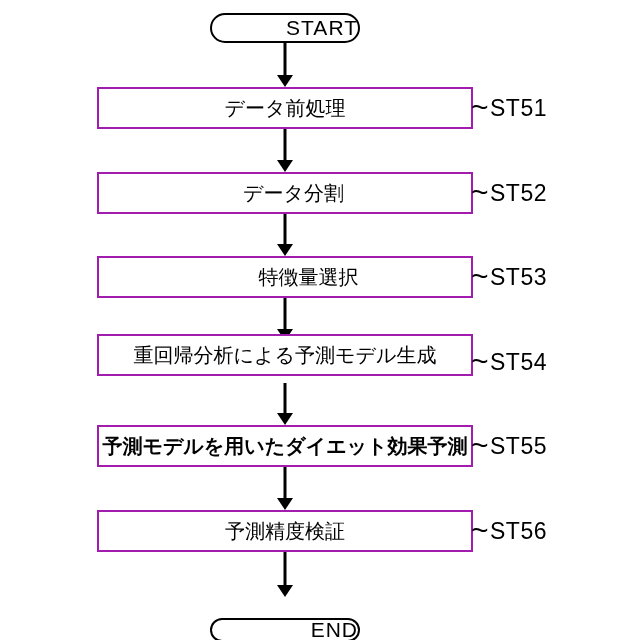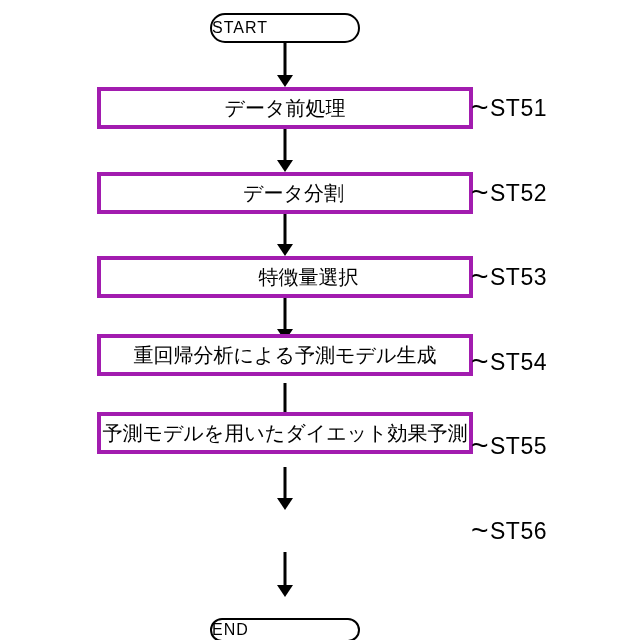--- a/index.html
+++ b/index.html
@@ -19,33 +19,33 @@
   .terminator {
     position: absolute;
     left: 210px;
     width: 150px;
     box-sizing: border-box;
     border: 2px solid #000000;
     border-radius: 16px;
     background: #ffffff;
     display: flex;
     align-items: center;
-    justify-content: flex-start;
-    font-size: 16px;
+    justify-content: flex-end;
+    font-size: 21px;
     letter-spacing: 1px;
   }
   .terminator.start { top: 13px;  height: 30px; }
   .terminator.end   { top: 618px; height: 24px; }
   .process {
     position: absolute;
     left: 97px;
     width: 376px;
     height: 42px;
     box-sizing: border-box;
-    border: 4px solid #a21caf;
+    border: 2px solid #a21caf;
     background: #ffffff;
     display: flex;
     align-items: center;
     justify-content: center;
     font-size: 20px;
     white-space: nowrap;
   }
   .arrow {
     position: absolute;
     left: 275px;
@@ -91,21 +91,21 @@
   .r1 { top: 93px;  }
   .r2 { top: 178px; }
   .r3 { top: 262px; }
   .r4 { top: 347px; }
   .r5 { top: 431px; }
   .r6 { top: 516px; }
   .b1 { top: 87px;  }
   .b2 { top: 172px; padding-left: 17px; }
   .b3 { top: 256px; padding-left: 47px; }
   .b4 { top: 334px; }
-  .b5 { top: 412px; }
+  .b5 { top: 425px; font-weight: bold; }
   .b6 { top: 510px; }
   .a1 { top: 43px;  height: 44px; }
   .a2 { top: 129px; height: 43px; }
   .a3 { top: 214px; height: 42px; }
   .a4 { top: 298px; height: 43px; }
   .a5 { top: 383px; height: 42px; }
   .a6 { top: 467px; height: 43px; }
   .a7 { top: 552px; height: 45px; }
 </style>
 </head>
@@ -180,20 +180,23 @@
   <div class="ref r5">
     <span class="tilde">~</span>
     <span>ST55</span>
   </div>
 
   <div class="arrow a6">
     <span class="shaft"></span>
     <span class="head"></span>
   </div>
 
+  <div class="process b6">
+    <span>予測精度検証</span>
+  </div>
   <div class="ref r6">
     <span class="tilde">~</span>
     <span>ST56</span>
   </div>
 
   <div class="arrow a7">
     <span class="shaft"></span>
     <span class="head"></span>
   </div>
 

